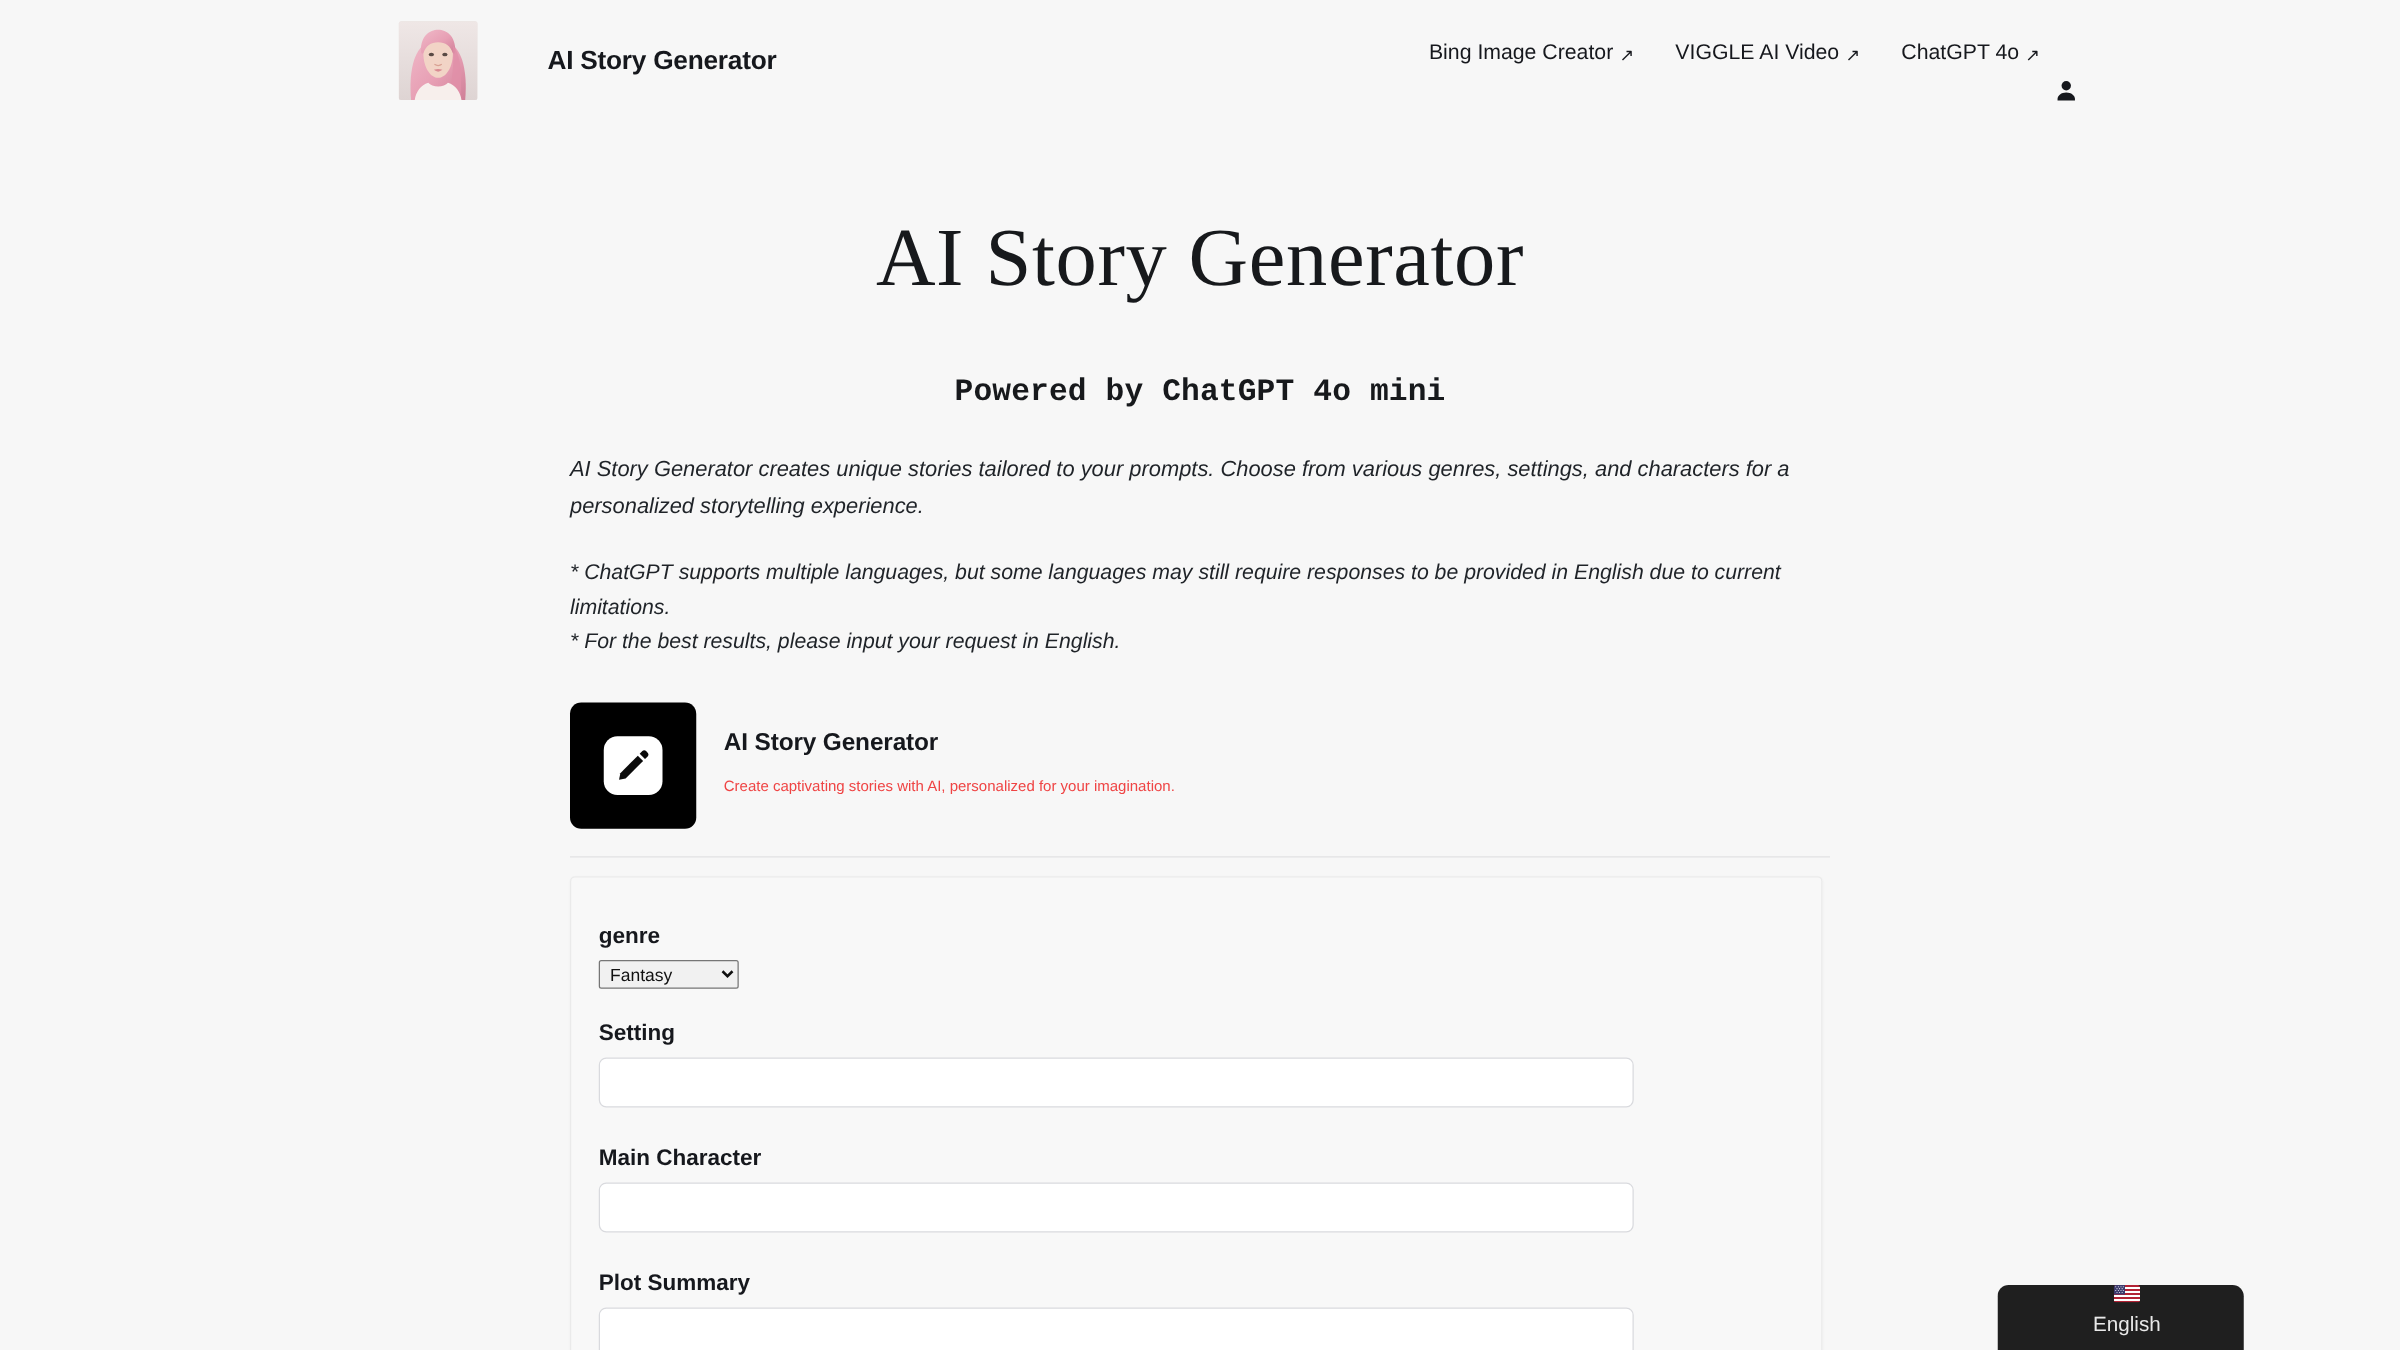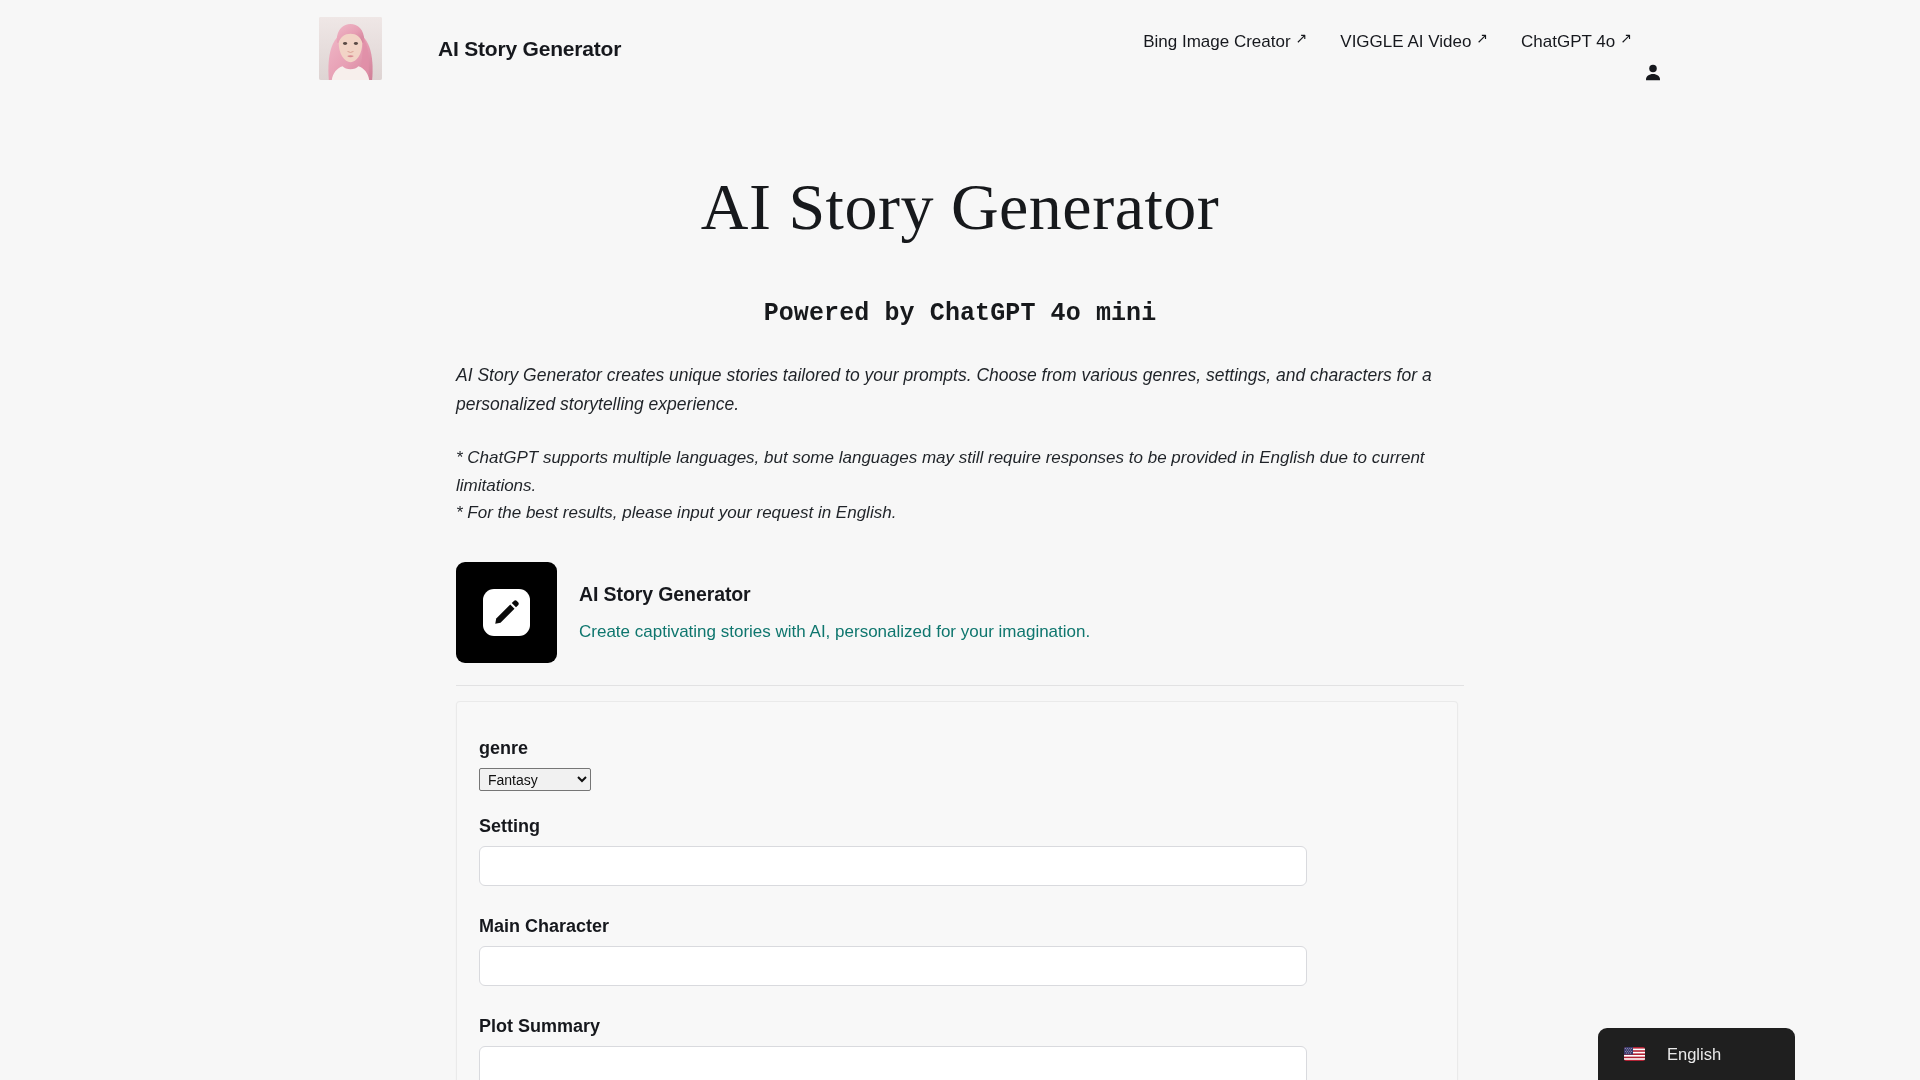--- a/index.html
+++ b/index.html
@@ -58,21 +58,21 @@
     display: flex;
     align-items: center;
     gap: 0px;
   }
   .nav-link {
     font-size: 17px;
     color: #16181d;
     text-decoration: none;
     white-space: nowrap;
     display: inline-flex;
-    align-items: flex-start;
+    align-items: flex-end;
     gap: 5px;
     margin-right: 33px;
   }
   .nav-link .ext-arrow {
     font-size: 14px;
     line-height: 1;
     position: relative;
     top: -1px;
   }
   .account-icon {
@@ -171,22 +171,22 @@
     padding-top: 21px;
   }
   .tool-name {
     font-size: 19.5px;
     font-weight: 700;
     color: #16181d;
     margin: 0;
     letter-spacing: -0.1px;
   }
   .tool-desc {
-    font-size: 17px;
-    color: #0f766e;
+    font-size: 12px;
+    color: #ef4444;
     margin: 16px 0 0 0;
   }
 
   
   .form-card {
     margin-top: 15px;
     width: 1002px;
     background: #f8f8f8;
     border: 1px solid #eaeaea;
     border-bottom: none;
@@ -237,24 +237,25 @@
   .lang-widget {
     position: fixed;
     right: 125px;
     bottom: 0;
     width: 197px;
     height: 52px;
     background: #1f1f1f;
     border-radius: 9px 9px 0 0;
     display: flex;
     align-items: center;
-    padding-left: 26px;
-    gap: 22px;
+    padding-left: 10px;
+    gap: 9px;
     cursor: pointer;
     z-index: 50;
+    flex-direction: column;
   }
   .flag-icon {
     width: 21px;
     height: 14px;
     border-radius: 2px;
     overflow: hidden;
     flex: 0 0 auto;
     display: block;
   }
   .flag-icon svg { display: block; width: 100%; height: 100%; }

